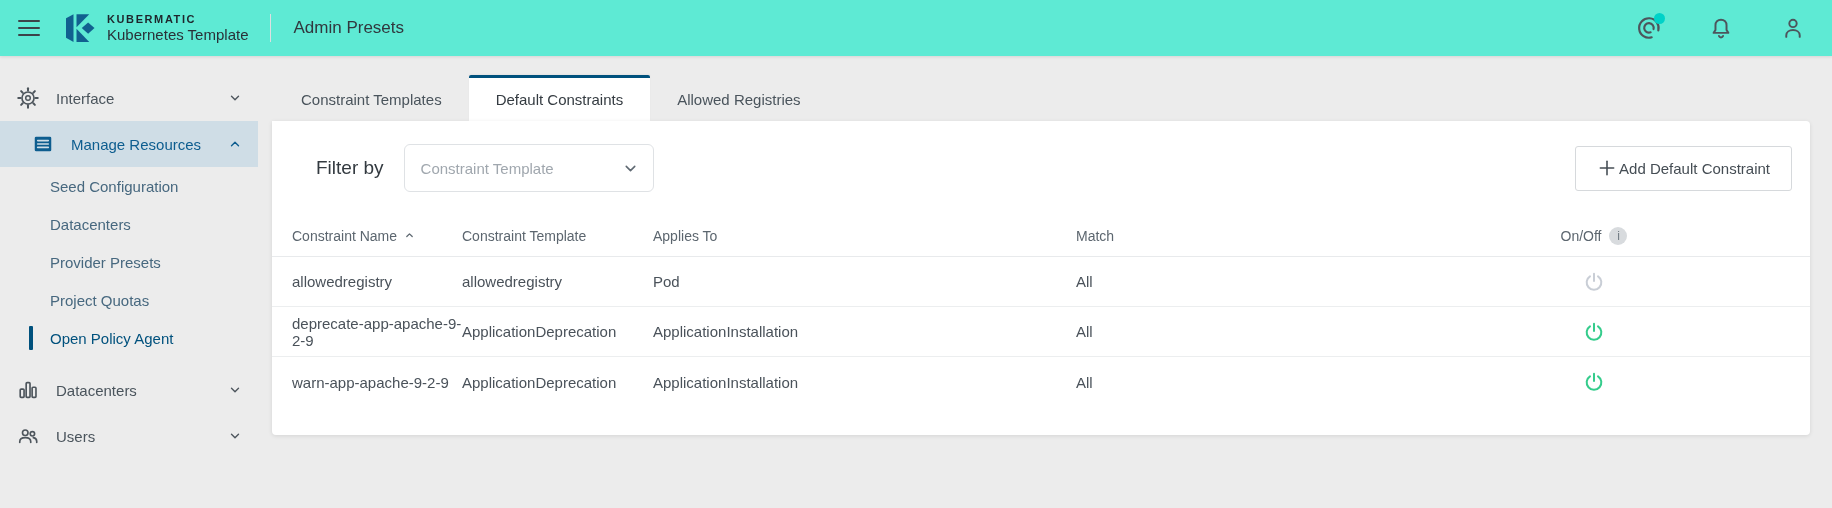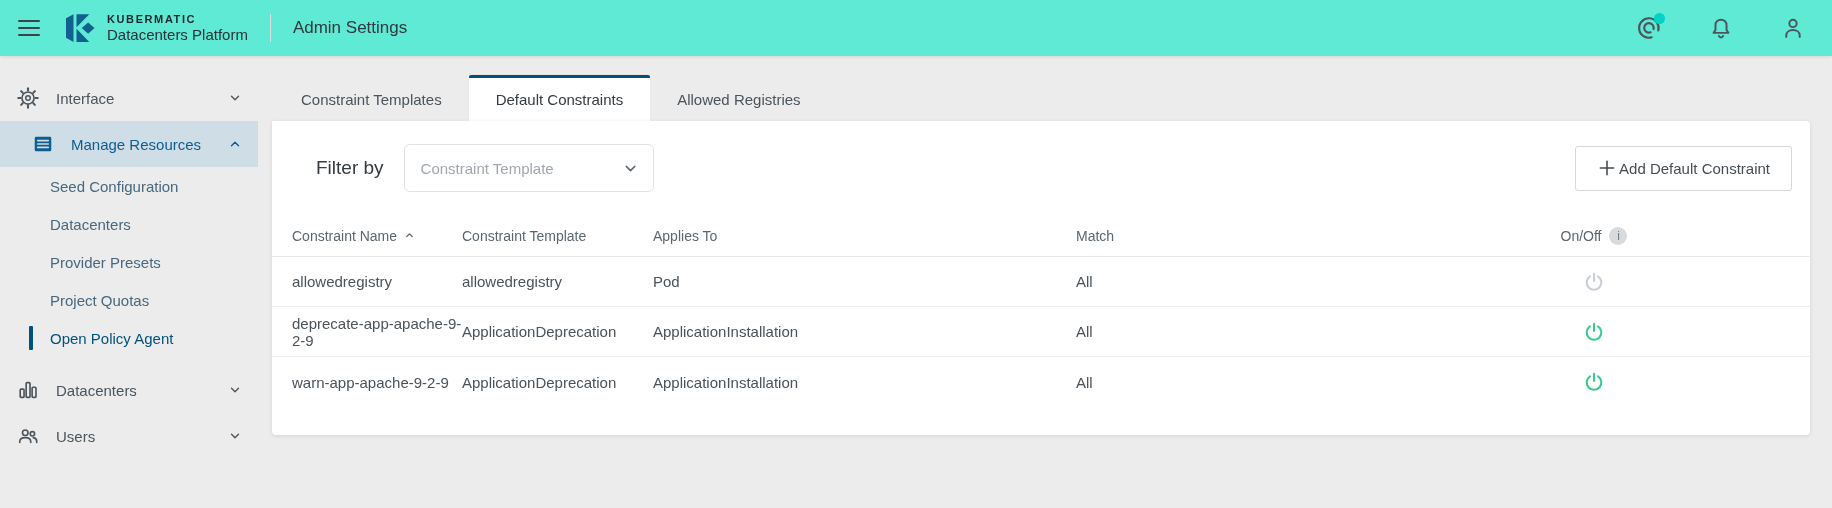--- a/index.html
+++ b/index.html
@@ -117,25 +117,25 @@
     <svg width="34" height="30" viewBox="0 0 40 40">
       <g fill="#11608f">
         <polygon points="0,7 10,1.5 10,38.5 0,33"></polygon>
         <polygon points="14,1.5 31,1.5 14,19"></polygon>
         <polygon points="14,38.5 31,38.5 14,21"></polygon>
         <polygon points="21,20 29.5,12.5 38,20 29.5,27.5"></polygon>
       </g>
     </svg>
     <div class="brand-text">
       <span class="brand-name">KUBERMATIC</span>
-      <span class="brand-sub">Datacenters Platform</span>
+      <span class="brand-sub">Kubernetes Template</span>
     </div>
   </div>
   <div class="topbar-divider"></div>
-  <div class="page-title">Admin Settings</div>
+  <div class="page-title">Admin Presets</div>
 
   <div class="topbar-right">
     <div class="top-icon">
       <svg width="26" height="26" viewBox="0 0 24 24" fill="none" stroke="currentColor" stroke-width="2" stroke-linecap="round">
         <path d="M14.5 20.6 A9 9 0 1 1 20.6 14.3"></path>
         <path d="M13.5 16 A4.4 4.4 0 1 1 16.2 13"></path>
       </svg>
       <span class="badge-dot" style="background:#00d2c8"></span>
     </div>
     <div class="top-icon">

